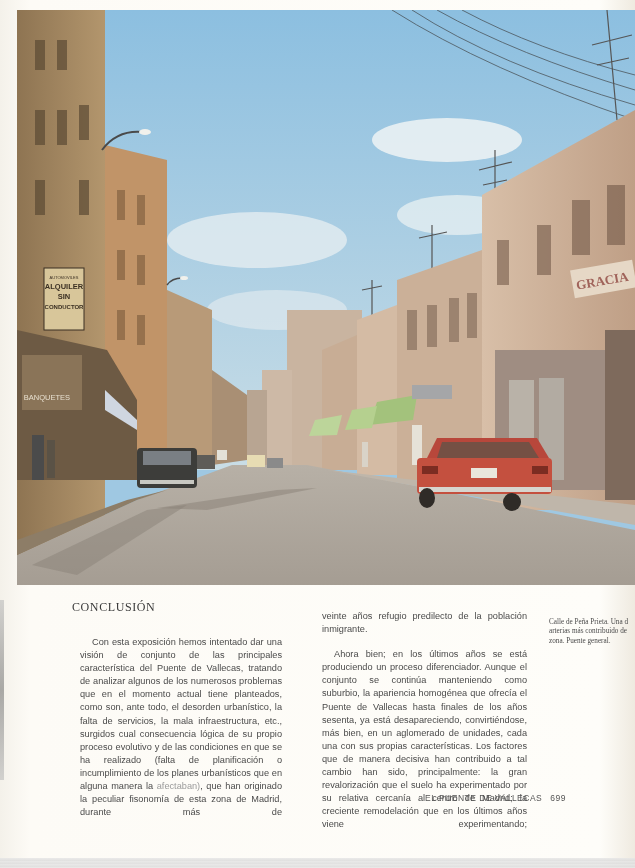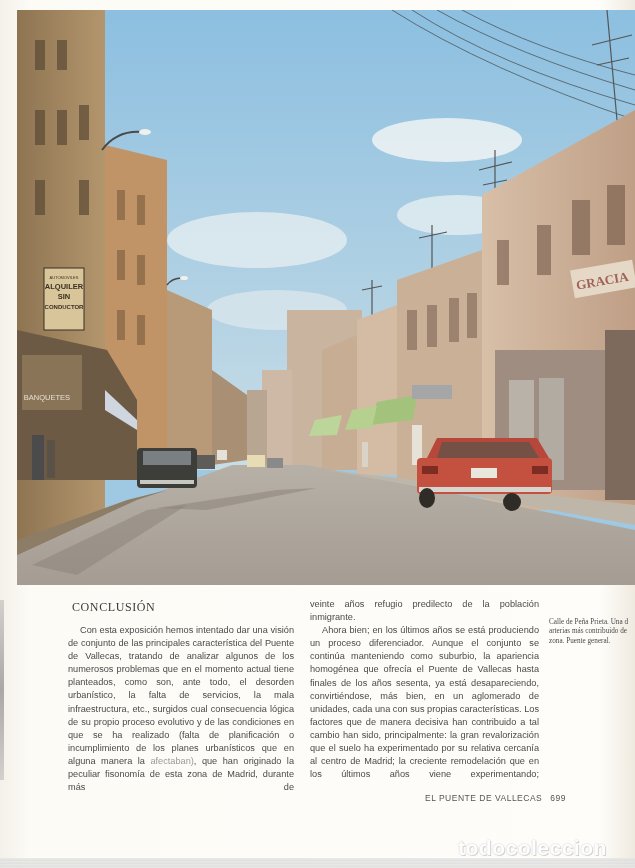--- a/index.html
+++ b/index.html
@@ -23,21 +23,21 @@
     }
     .photo svg { display: block; }
     .section-title {
       position: absolute; left: 72px; top: 600px;
       font-size: 12px; letter-spacing: 0.6px; color: #3a3a3a; font-family: Liberation Serif, serif;
     }
     .col {
       position: absolute; font-size: 9.2px; line-height: 13.1px; color: #4a4a4a;
       text-align: justify; text-align-last: justify;
     }
-    .col p { margin: 0; }
+    .col p { margin: 12px; }
     .col-1 { left: 68px; top: 624px; width: 226px; }
     .col-2 { left: 310px; top: 598px; width: 229px; }
     .indent { text-indent: 12px; }
     .last-line { text-align-last: left; }
     .faded { color: #9a9a9a; }
     .caption {
       position: absolute; left: 549px; top: 618px; width: 86px;
       font-family: "Liberation Serif", serif; font-size: 7.2px; line-height: 9.3px;
       color: #4a4a4a; white-space: nowrap; overflow: hidden;
     }
@@ -225,15 +225,14 @@
   <div class="caption">
     <div>Calle de Peña Prieta. Una d</div>
     <div>arterias más contribuido de</div>
     <div>zona. Puente general.</div>
   </div>
 
   <div class="folio">
     <span>EL PUENTE DE VALLECAS</span><span class="num">699</span>
   </div>
 
-  <div class="watermark">todocoleccion</div>
   <div class="scanline"></div>
 </div>
 
 </body></html>

